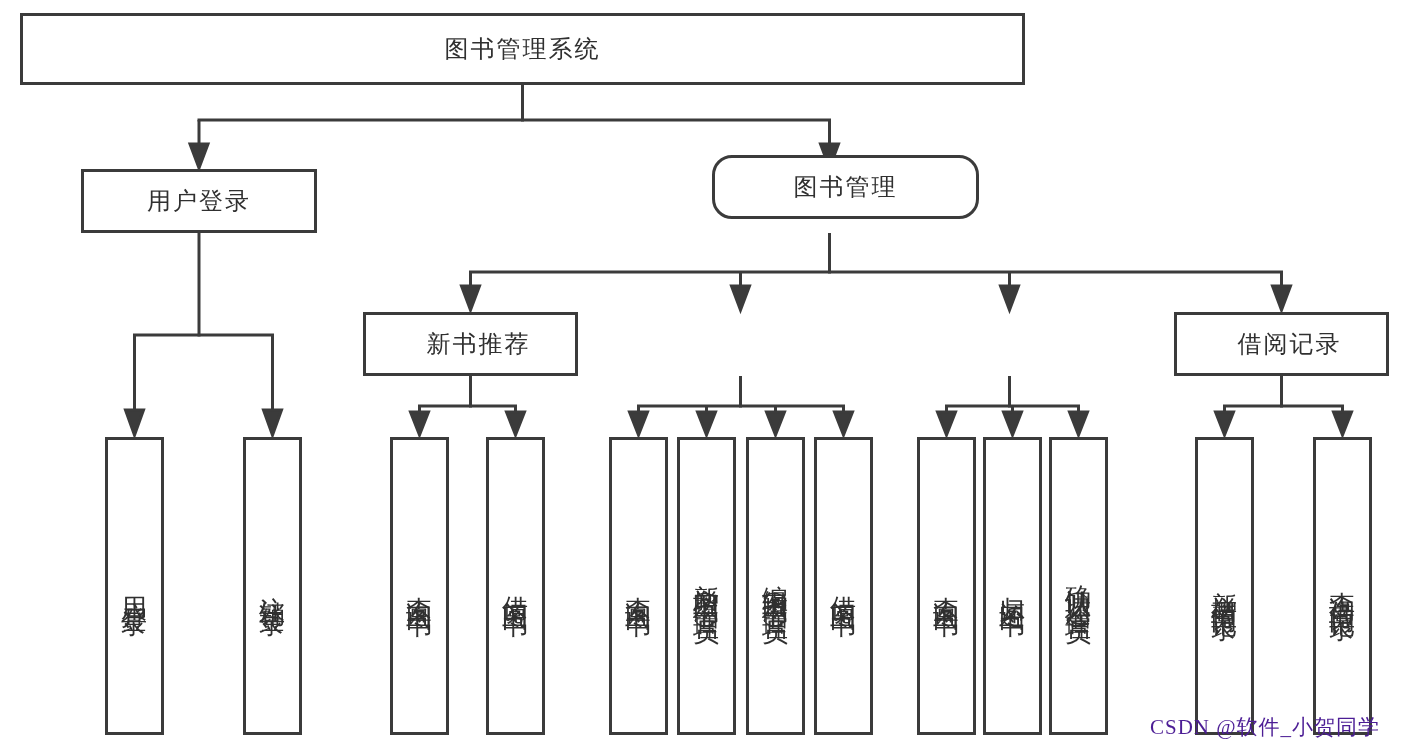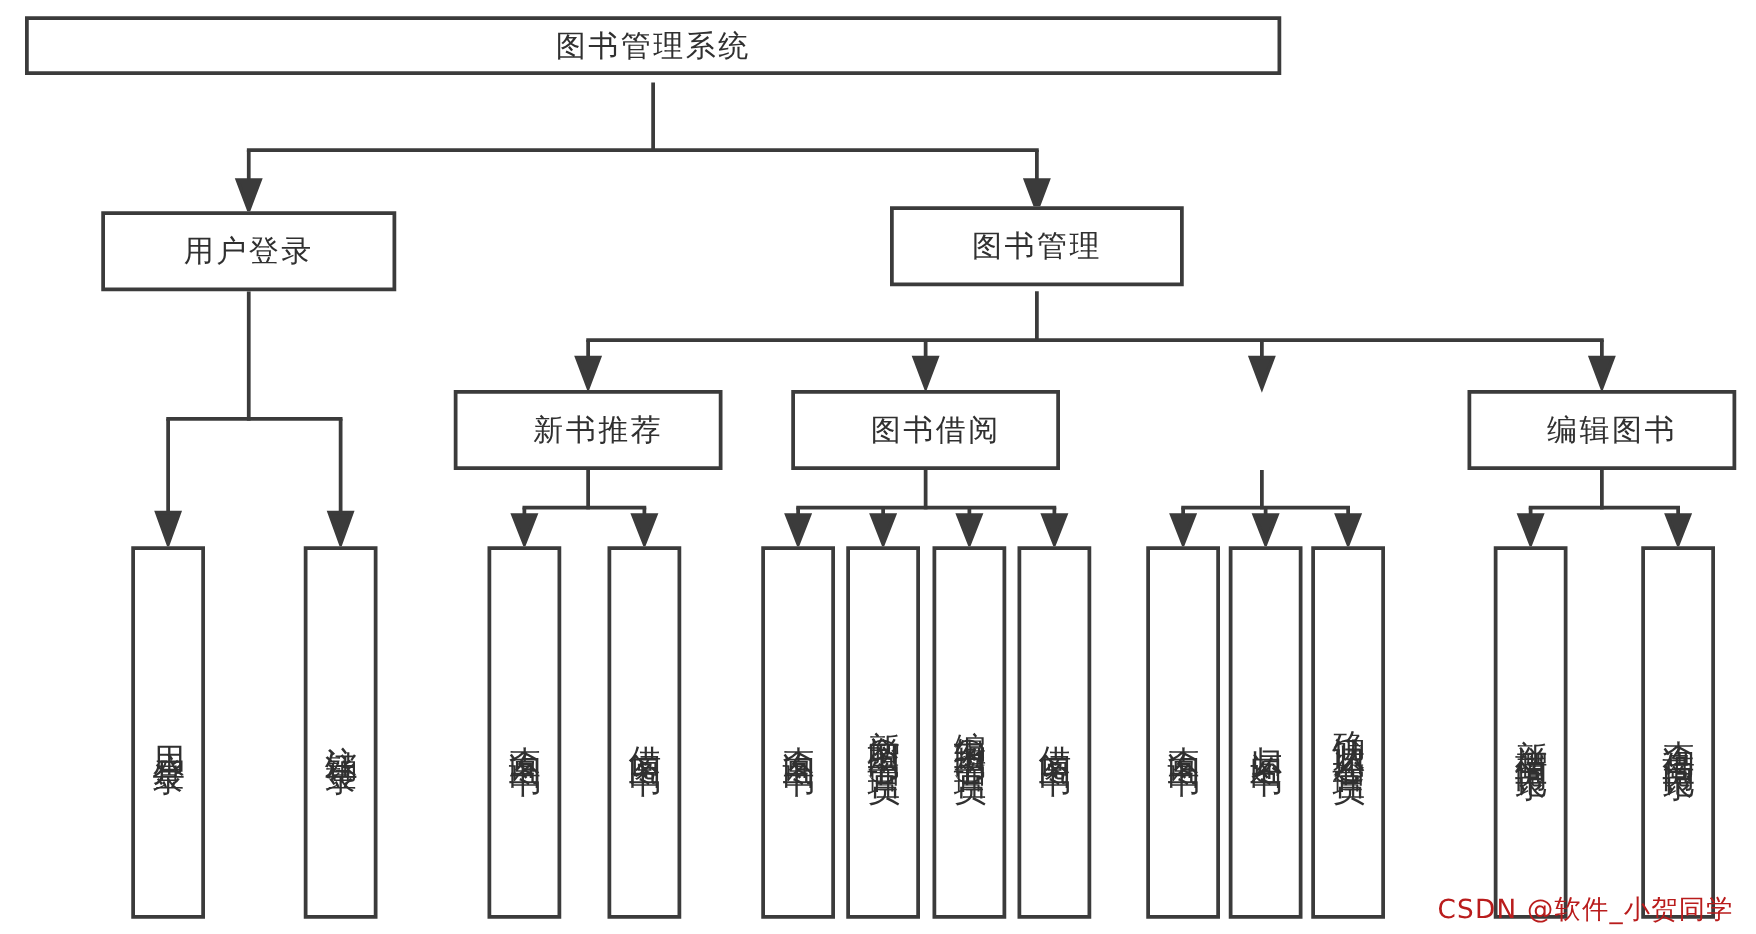--- a/index.html
+++ b/index.html
@@ -22,23 +22,23 @@
     border: 3px solid #3b3b3b;
     background: #ffffff;
     display: flex;
     align-items: center;
     justify-content: center;
     color: #303030;
     font-size: 24px;
     letter-spacing: 2px;
     z-index: 2;
   }
-  .node.root  { left: 20px;  top: 13px;  width: 1005px; height: 47px; }
+  .node.root  { left: 20px;  top: 13px;  width: 1005px; height: 72px; }
   .node.l2a   { left: 81px;  top: 169px; width: 236px;  height: 64px; }
-  .node.l2b   { left: 712px; top: 165px; width: 235px;  height: 64px; }
+  .node.l2b   { left: 712px; top: 155px; width: 267px;  height: 64px; border-radius: 20px; }
   .node.l3    { top: 312px; width: 215px; height: 64px; padding-left: 16px; }
   .node.l3a   { left: 363px;  }
   .node.l3b   { left: 633px;  }
   .node.l3c   { left: 902px;  }
   .node.l3d   { left: 1174px; }
   .leaf {
     position: absolute;
     box-sizing: border-box;
     top: 437px;
     width: 59px;
@@ -58,23 +58,24 @@
     letter-spacing: 5px;
     color: #303030;
     white-space: nowrap;
   }
   .watermark {
     position: absolute;
     left: 1150px;
     top: 713px;
     font-size: 21px;
     letter-spacing: 1px;
-    color: #b91c1c;
+    color: #4c1d95;
     z-index: 5;
     white-space: nowrap;
+    font-family: Liberation Serif, serif;
   }
 </style>
 </head>
 <body>
 
 <div class="canvas">
 
   <svg class="connectors" width="1405" height="747" viewBox="0 0 1405 747" stroke="#3b3b3b" stroke-width="3" fill="#3b3b3b">
 
     <g>
@@ -158,25 +159,22 @@
   <div class="node l2a">
     <span>用户登录</span>
   </div>
   <div class="node l2b">
     <span>图书管理</span>
   </div>
 
   <div class="node l3 l3a">
     <span>新书推荐</span>
   </div>
-  <div class="node l3 l3b">
-    <span>图书借阅</span>
-  </div>
   <div class="node l3 l3d">
-    <span>编辑图书</span>
+    <span>借阅记录</span>
   </div>
 
   <div class="leaf" style="left:105px">
     <span class="vtext">用户登录</span>
   </div>
   <div class="leaf" style="left:243px">
     <span class="vtext">注销登录</span>
   </div>
 
   <div class="leaf" style="left:390px">

